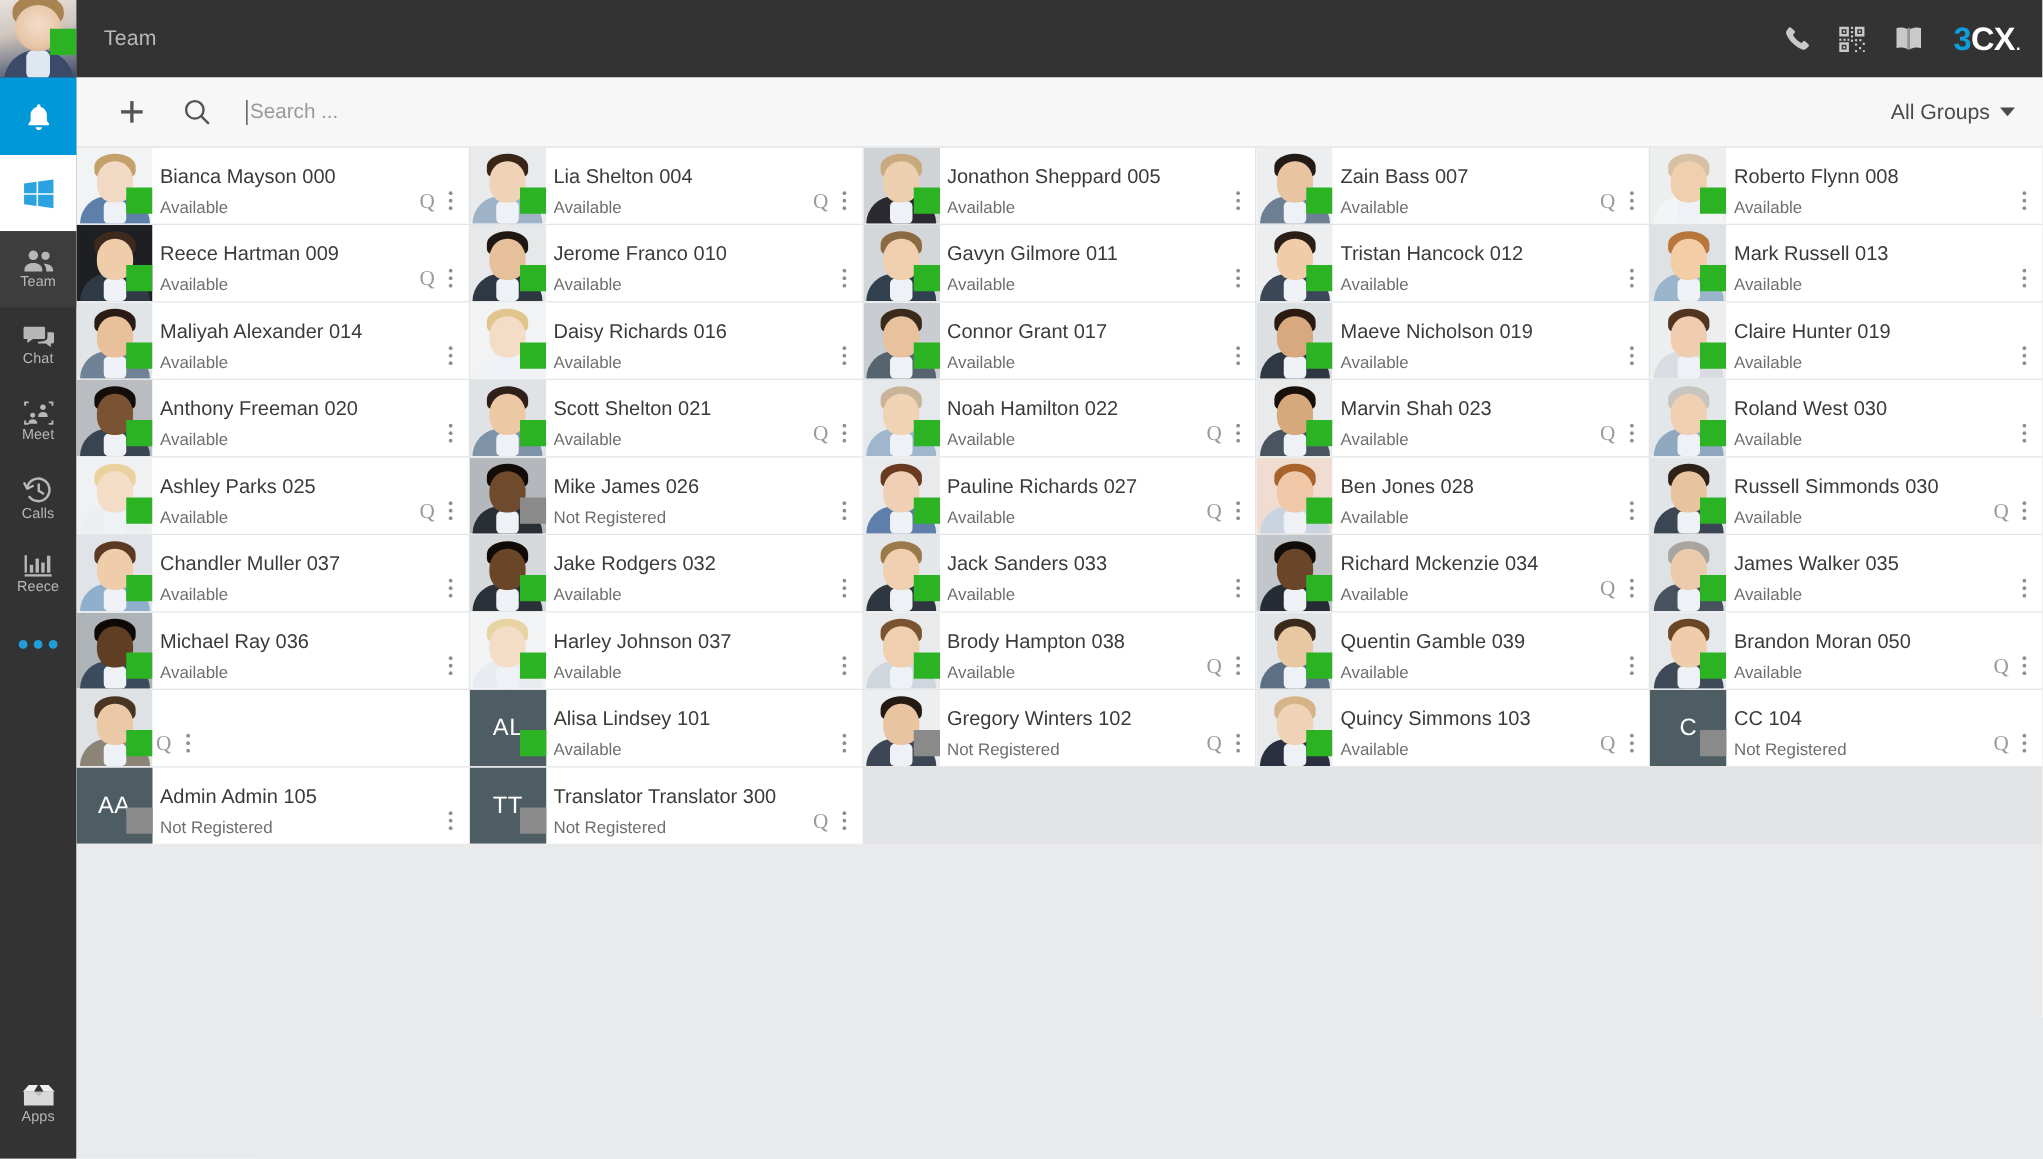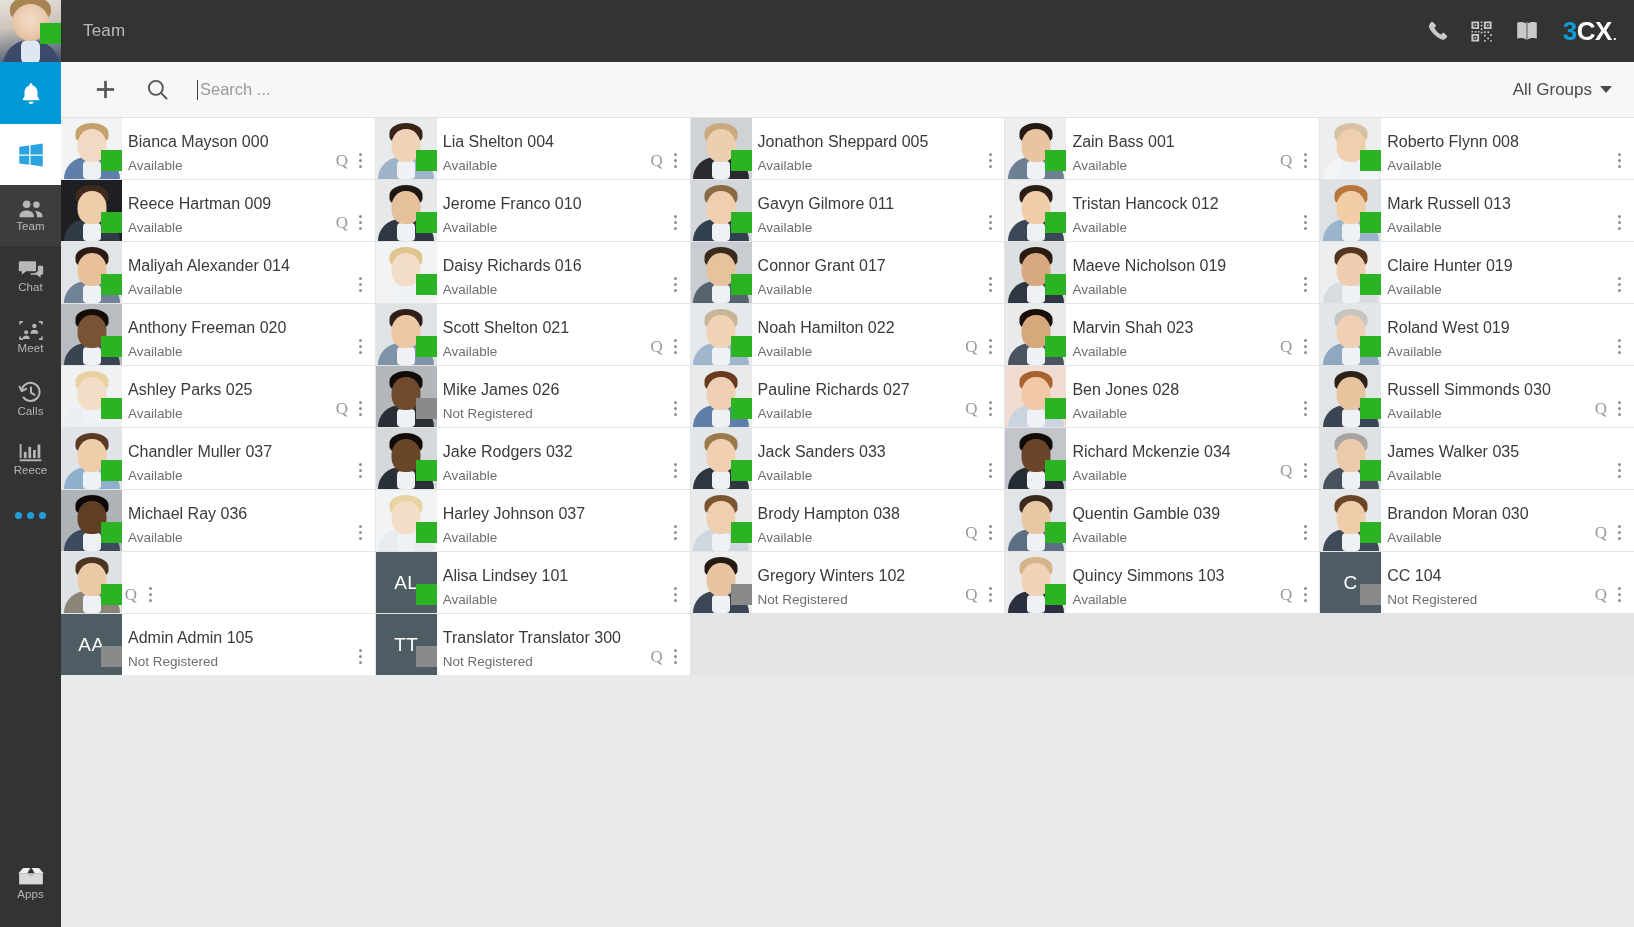--- a/index.html
+++ b/index.html
@@ -441,21 +441,21 @@
               <div class="ph">
                 <div class="bg" style="background:#eceef0"></div>
                 <div class="body" style="background:#6d7f92"></div>
                 <div class="collar"></div>
                 <div class="hair" style="background:#241a14"></div>
                 <div class="head" style="background:#e8c4a0"></div>
               </div>
               <span class="pres available"></span>
             </div>
             <div class="info">
-              <div class="name">Zain Bass 001</div>
+              <div class="name">Zain Bass 007</div>
               <div class="status">Available</div>
             </div>
             <div class="actions">
               <span class="q-icon">Q</span>
               <span class="kebab">
                 <i></i>
                 <i></i>
                 <i></i>
               </span>
             </div>
@@ -825,21 +825,21 @@
               <div class="ph">
                 <div class="bg" style="background:#e4e7ea"></div>
                 <div class="body" style="background:#8fa8c0"></div>
                 <div class="collar"></div>
                 <div class="hair" style="background:#c8c4c0"></div>
                 <div class="head" style="background:#f0cfb2"></div>
               </div>
               <span class="pres available"></span>
             </div>
             <div class="info">
-              <div class="name">Roland West 019</div>
+              <div class="name">Roland West 030</div>
               <div class="status">Available</div>
             </div>
             <div class="actions">
               <span class="q-icon" style="visibility:hidden">Q</span>
               <span class="kebab">
                 <i></i>
                 <i></i>
                 <i></i>
               </span>
             </div>
@@ -1185,21 +1185,21 @@
               <div class="ph">
                 <div class="bg" style="background:#e6e9ec"></div>
                 <div class="body" style="background:#3f4a58"></div>
                 <div class="collar"></div>
                 <div class="hair" style="background:#6a4626"></div>
                 <div class="head" style="background:#f0cdaa"></div>
               </div>
               <span class="pres available"></span>
             </div>
             <div class="info">
-              <div class="name">Brandon Moran 030</div>
+              <div class="name">Brandon Moran 050</div>
               <div class="status">Available</div>
             </div>
             <div class="actions">
               <span class="q-icon">Q</span>
               <span class="kebab">
                 <i></i>
                 <i></i>
                 <i></i>
               </span>
             </div>

